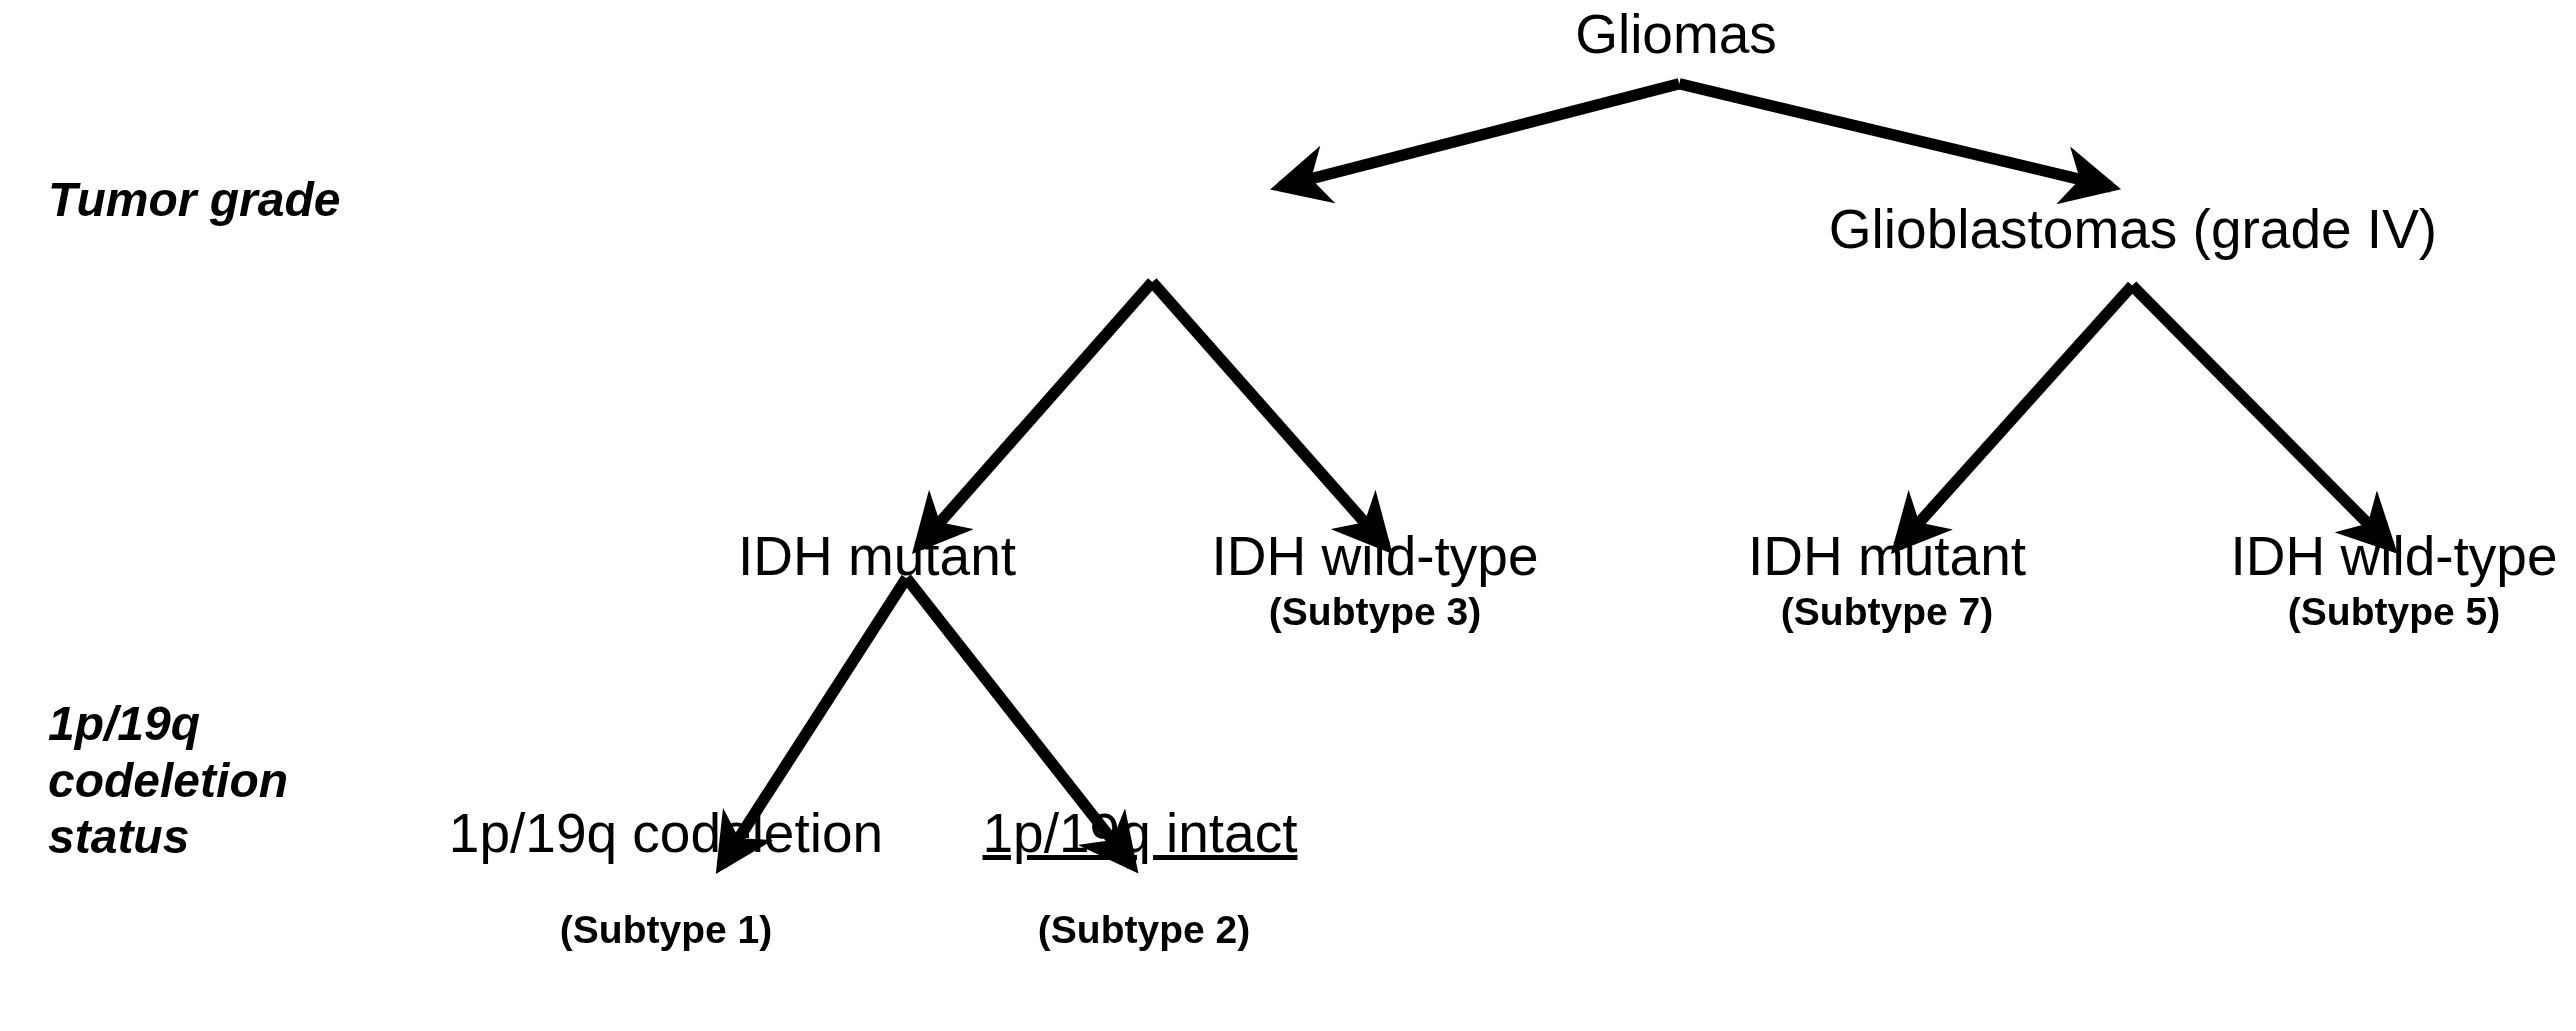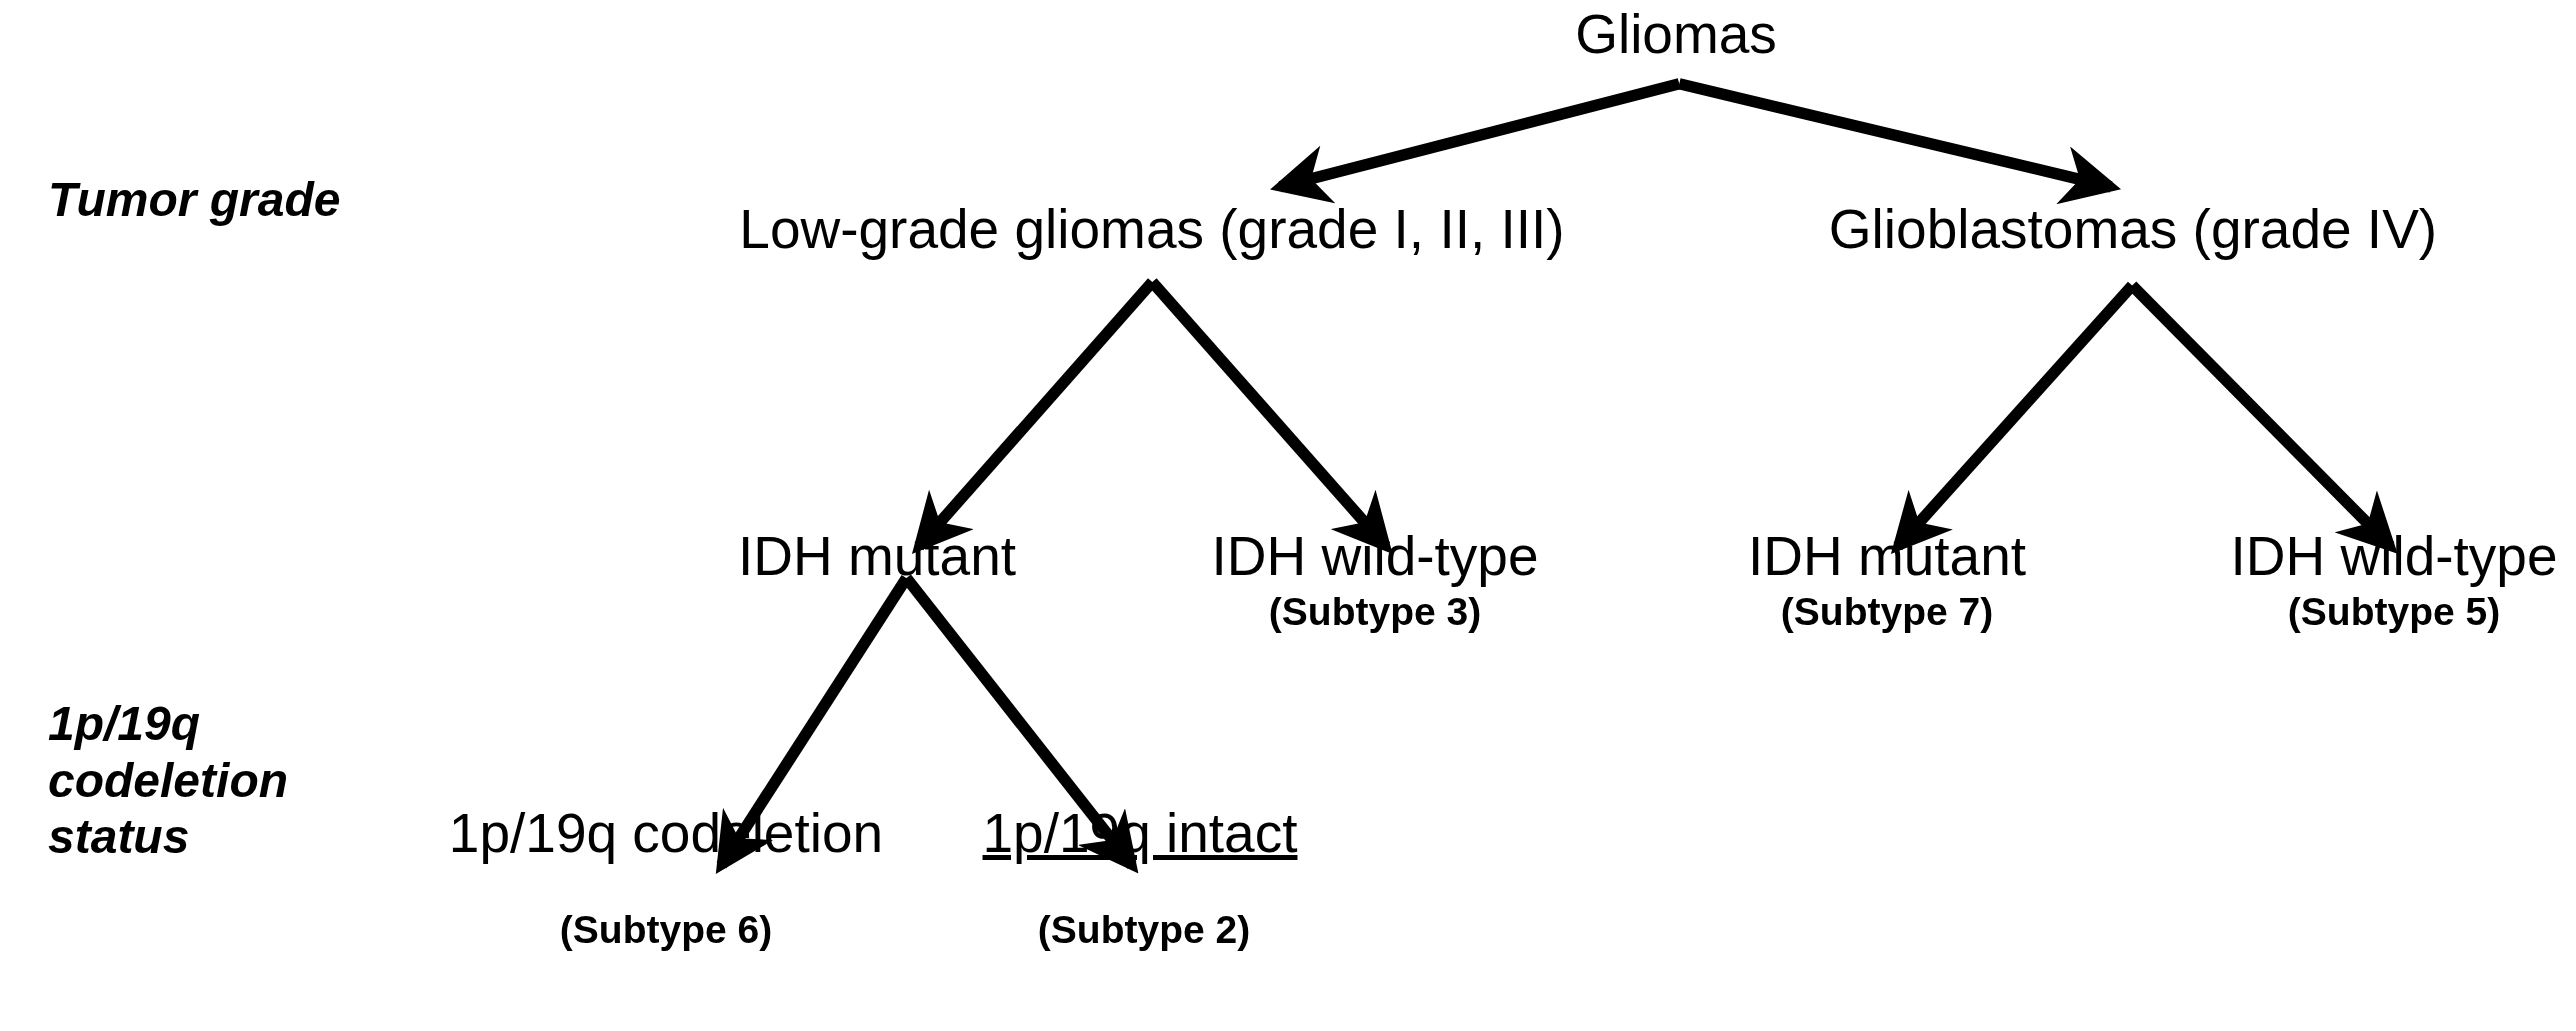--- a/index.html
+++ b/index.html
@@ -81,35 +81,34 @@
 
   <div class="rowlabel" style="left:48px; top:172px;">Tumor grade</div>
 
 
   <div class="rowlabel" style="left:48px; top:696px;">1p/19q
 codeletion
 status</div>
 
   <div class="node node-lvl0" style="left:1676px; top:6px;">Gliomas</div>
 
-  <div class="node node-lvl1" style="left:1152px; top:201px;">Low-grade gliomas (grade I, II, III)</div>
 
   <div class="node node-lvl1" style="left:2133px; top:201px;">Glioblastomas (grade IV)</div>
 
   <div class="node node-lvl2" style="left:877px; top:488px;">IDH mutant</div>
 
   <div class="node node-lvl2" style="left:1375px; top:488px;">IDH wild-type</div>
   <div class="subtype" style="left:1375px; top:592px;">(Subtype 3)</div>
 
   <div class="node node-lvl2" style="left:1887px; top:488px;">IDH mutant</div>
   <div class="subtype" style="left:1887px; top:592px;">(Subtype 7)</div>
 
   <div class="node node-lvl2" style="left:2394px; top:488px;">IDH wild-type</div>
   <div class="subtype" style="left:2394px; top:592px;">(Subtype 5)</div>
 
   <div class="node node-lvl3" style="left:666px; top:805px;">1p/19q codeletion</div>
-  <div class="subtype" style="left:666px; top:910px;">(Subtype 6)</div>
+  <div class="subtype" style="left:666px; top:910px;">(Subtype 1)</div>
 
   <div class="node node-lvl3" style="left:1140px; top:805px;text-decoration:underline;">1p/19q intact</div>
   <div class="subtype" style="left:1108px; top:910px;margin-left:36px;">(Subtype 2)</div>
 
 </div>
 
 
 </body></html>

